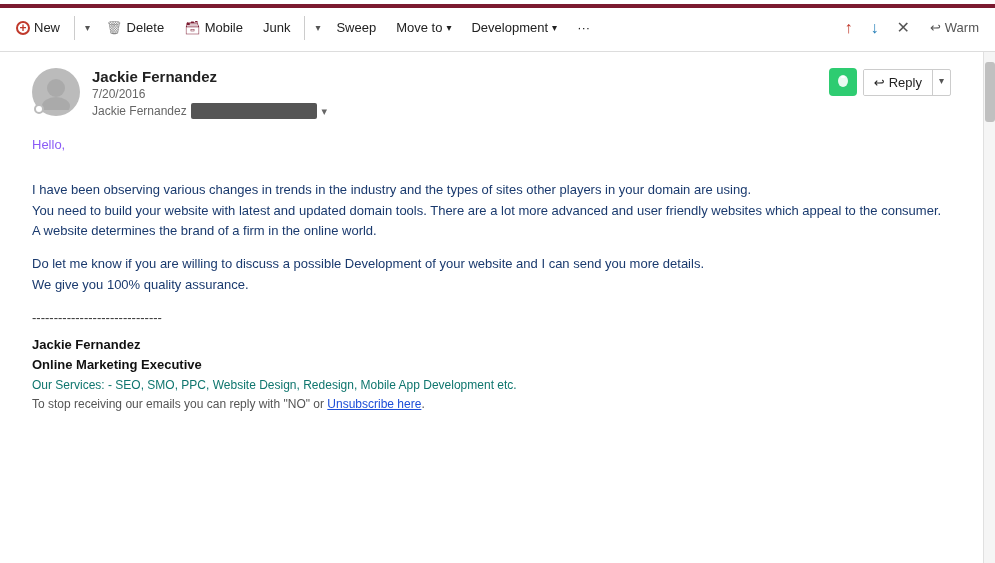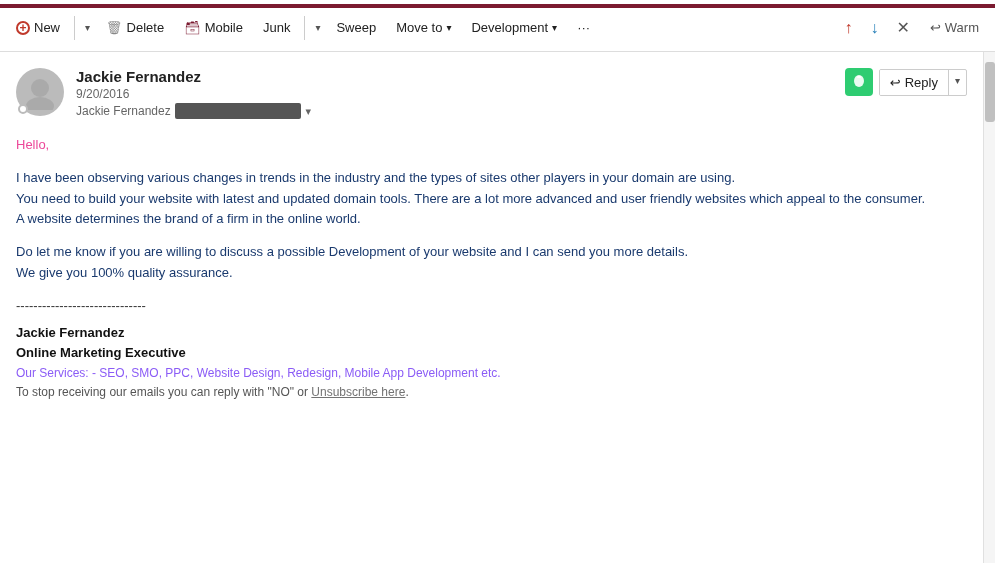--- a/index.html
+++ b/index.html
@@ -89,21 +89,21 @@
 
     
     .email-area {
       display: flex;
       height: calc(563px - 48px - 4px);
       position: relative;
     }
     .email-content {
       flex: 1;
       overflow-y: auto;
-      padding: 16px 16px;
+      padding: 16px 32px;
       position: relative;
     }
     .scrollbar-track {
       width: 12px;
       background: #f5f5f5;
       border-left: 1px solid #e0e0e0;
       position: relative;
     }
     .scrollbar-thumb {
       width: 10px;
@@ -232,48 +232,48 @@
       border-left: 1px solid #ccc;
     }
 
     
     .email-body {
       font-size: 13px;
       line-height: 1.6;
       color: #1a3a6e;
     }
     .email-body .greeting {
-      color: #ec4899;
-      margin-bottom: 12px;
+      color: #8b5cf6;
+      margin-bottom: 24px;
     }
     .email-body p {
       margin-bottom: 12px;
       color: #1a3a6e;
     }
     .email-body .signature-divider {
       color: #333;
       margin: 12px 0 6px 0;
     }
     .email-body .signature {
       color: #333;
     }
     .email-body .signature strong {
       display: block;
       color: #111;
     }
     .email-body .services {
-      color: #8b5cf6;
+      color: #0f766e;
       font-size: 12px;
     }
     .email-body .unsubscribe {
       color: #555;
       font-size: 12px;
     }
     .email-body a {
-      color: #737373;
+      color: #1d4ed8;
       text-decoration: underline;
     }
 
     
     .new-icon {
       width: 14px;
       height: 14px;
       border: 2px solid #c0392b;
       border-radius: 50%;
       display: inline-flex;
@@ -355,21 +355,21 @@
           <div class="avatar">
             <svg width="36" height="36" viewBox="0 0 36 36">
               <circle cx="18" cy="14" r="9" fill="#aaa"></circle>
               <ellipse cx="18" cy="32" rx="14" ry="9" fill="#aaa"></ellipse>
             </svg>
           </div>
           <div class="online-dot"></div>
         </div>
         <div class="email-meta">
           <div class="sender-name">Jackie Fernandez</div>
-          <div class="email-date">9/20/2016</div>
+          <div class="email-date">7/20/2016</div>
           <div class="email-to">
             <span>Jackie Fernandez</span>
             <span class="to-email" style="background:#555;color:#555;font-size:12px;padding:1px 30px;border-radius:2px;">&nbsp;&nbsp;&nbsp;&nbsp;&nbsp;&nbsp;&nbsp;&nbsp;&nbsp;&nbsp;&nbsp;&nbsp;&nbsp;&nbsp;&nbsp;&nbsp;&nbsp;&nbsp;&nbsp;&nbsp;</span>
             <span class="expand-icon">▾</span>
           </div>
         </div>
         <div class="email-actions">
           <div class="evernote-icon" title="Evernote">
             <svg width="16" height="16" viewBox="0 0 16 16">
               <ellipse cx="8" cy="7" rx="5" ry="6" fill="white" opacity="0.9"></ellipse>

